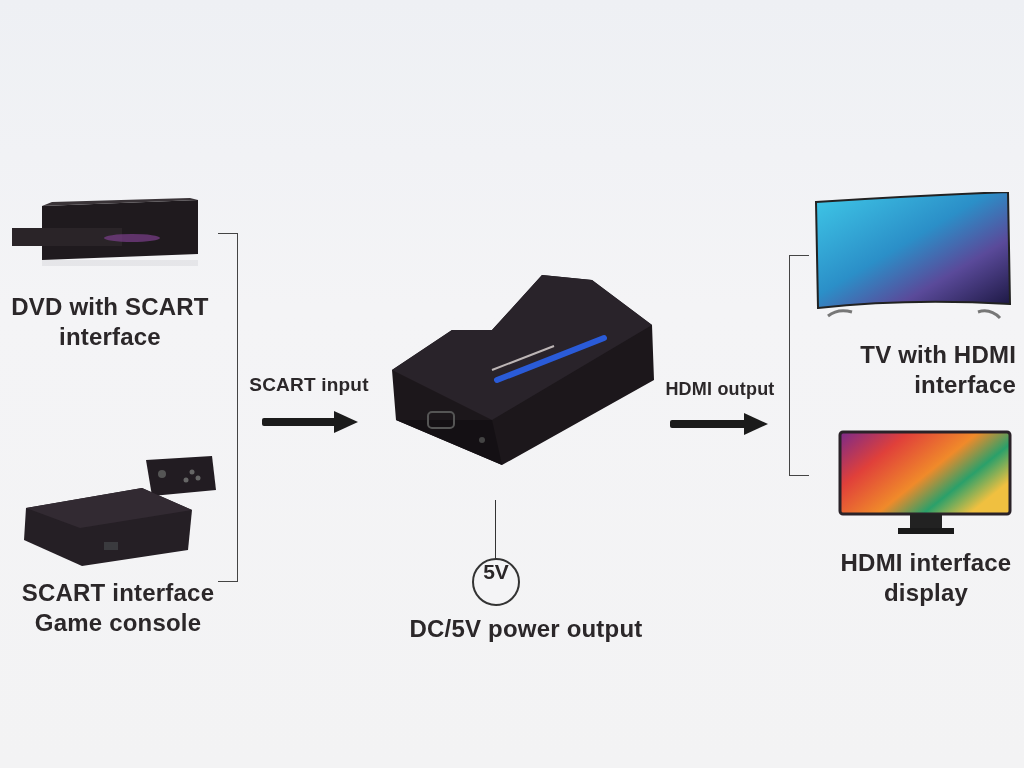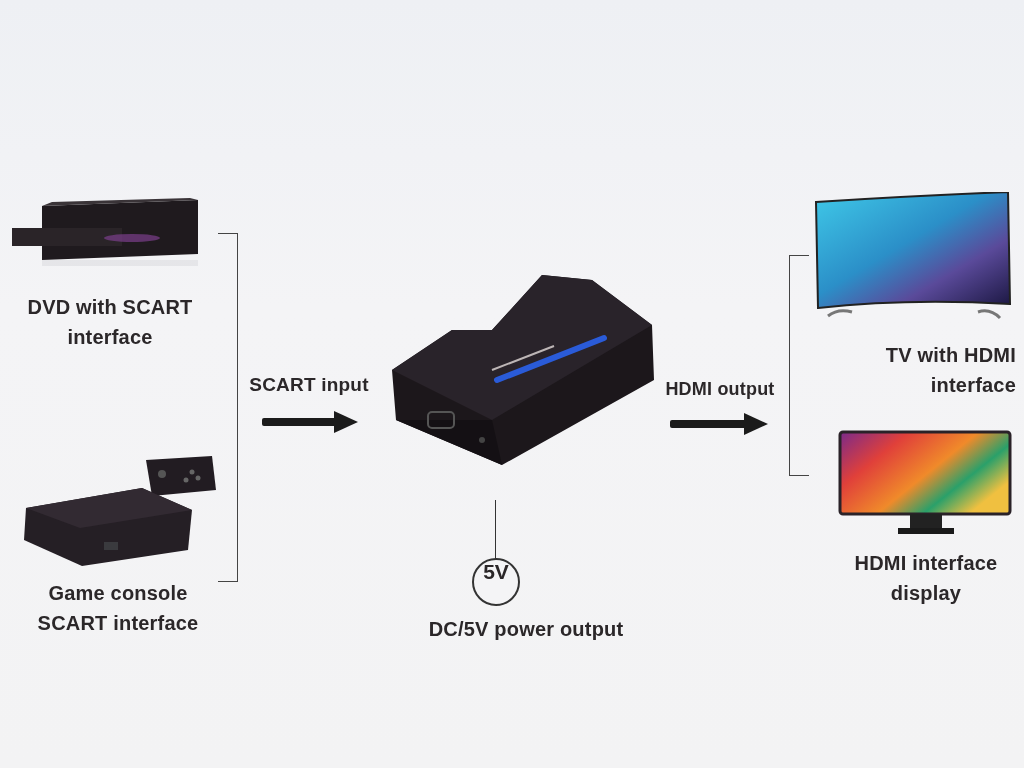--- a/index.html
+++ b/index.html
@@ -1,20 +1,20 @@
 <!DOCTYPE html>
 <html><head>
 <meta charset="utf-8">
 <style>
   html,body{margin:0;padding:0;}
   body{width:1024px;height:768px;position:relative;overflow:hidden;
     background:linear-gradient(180deg,#eef0f4 0%,#f4f4f6 40%,#f3f3f4 100%);
     font-family:"Liberation Sans",sans-serif;color:#2a2628;}
   .abs{position:absolute;}
-  .label{position:absolute;text-align:center;font-weight:bold;font-size:20px;line-height:30px;color:#2b2729;letter-spacing:0.2px;}
+  .label{position:absolute;text-align:center;font-weight:bold;font-size:24px;line-height:30px;color:#2b2729;letter-spacing:0.2px;}
   .bracket{position:absolute;border:1px solid #444;}
   .arrow{position:absolute;height:8px;background:#1b1b1b;border-radius:2px;}
   .arrow::after{content:"";position:absolute;right:-22px;top:-7px;border-left:24px solid #1b1b1b;border-top:11px solid transparent;border-bottom:11px solid transparent;}
 </style>
 </head>
 <body>
 
 <div class="abs" style="left:12px;top:198px;width:188px;height:70px;">
   <svg width="188" height="70" viewBox="0 0 188 70">
     <polygon points="30,8 186,2 186,56 30,62" fill="#1f1a1e"></polygon>
@@ -35,22 +35,22 @@
     <circle cx="140" cy="24" r="4" fill="#555"></circle>
     <circle cx="170" cy="22" r="2.5" fill="#666"></circle>
       <circle cx="176" cy="28" r="2.5" fill="#666"></circle>
       <circle cx="164" cy="30" r="2.5" fill="#666"></circle>
     <polygon points="4,58 120,38 170,60 166,100 60,116 2,90" fill="#251f25"></polygon>
     <polygon points="4,58 120,38 170,60 58,78" fill="#322a32"></polygon>
     <rect x="82" y="92" width="14" height="8" fill="#3a3a3e"></rect>
   </svg>
 </div>
 <div class="label" style="left:8px;top:578px;width:220px;">
+  <div>SCART interface</div>
   <div>Game console</div>
-  <div>SCART interface</div>
 </div>
 
 <div class="bracket" style="left:218px;top:233px;width:19px;height:347px;border-left:none;"></div>
 
 <div class="label" style="left:242px;top:370px;width:134px;font-size:19px;">SCART input</div>
 <div class="arrow" style="left:262px;top:418px;width:74px;"></div>
 
 <div class="abs" style="left:382px;top:270px;width:280px;height:200px;">
   <svg width="280" height="200" viewBox="0 0 280 200">
     <polygon points="10,100 70,60 110,60 160,5 210,10 270,55 272,110 120,195 14,150" fill="#1c171b"></polygon>

